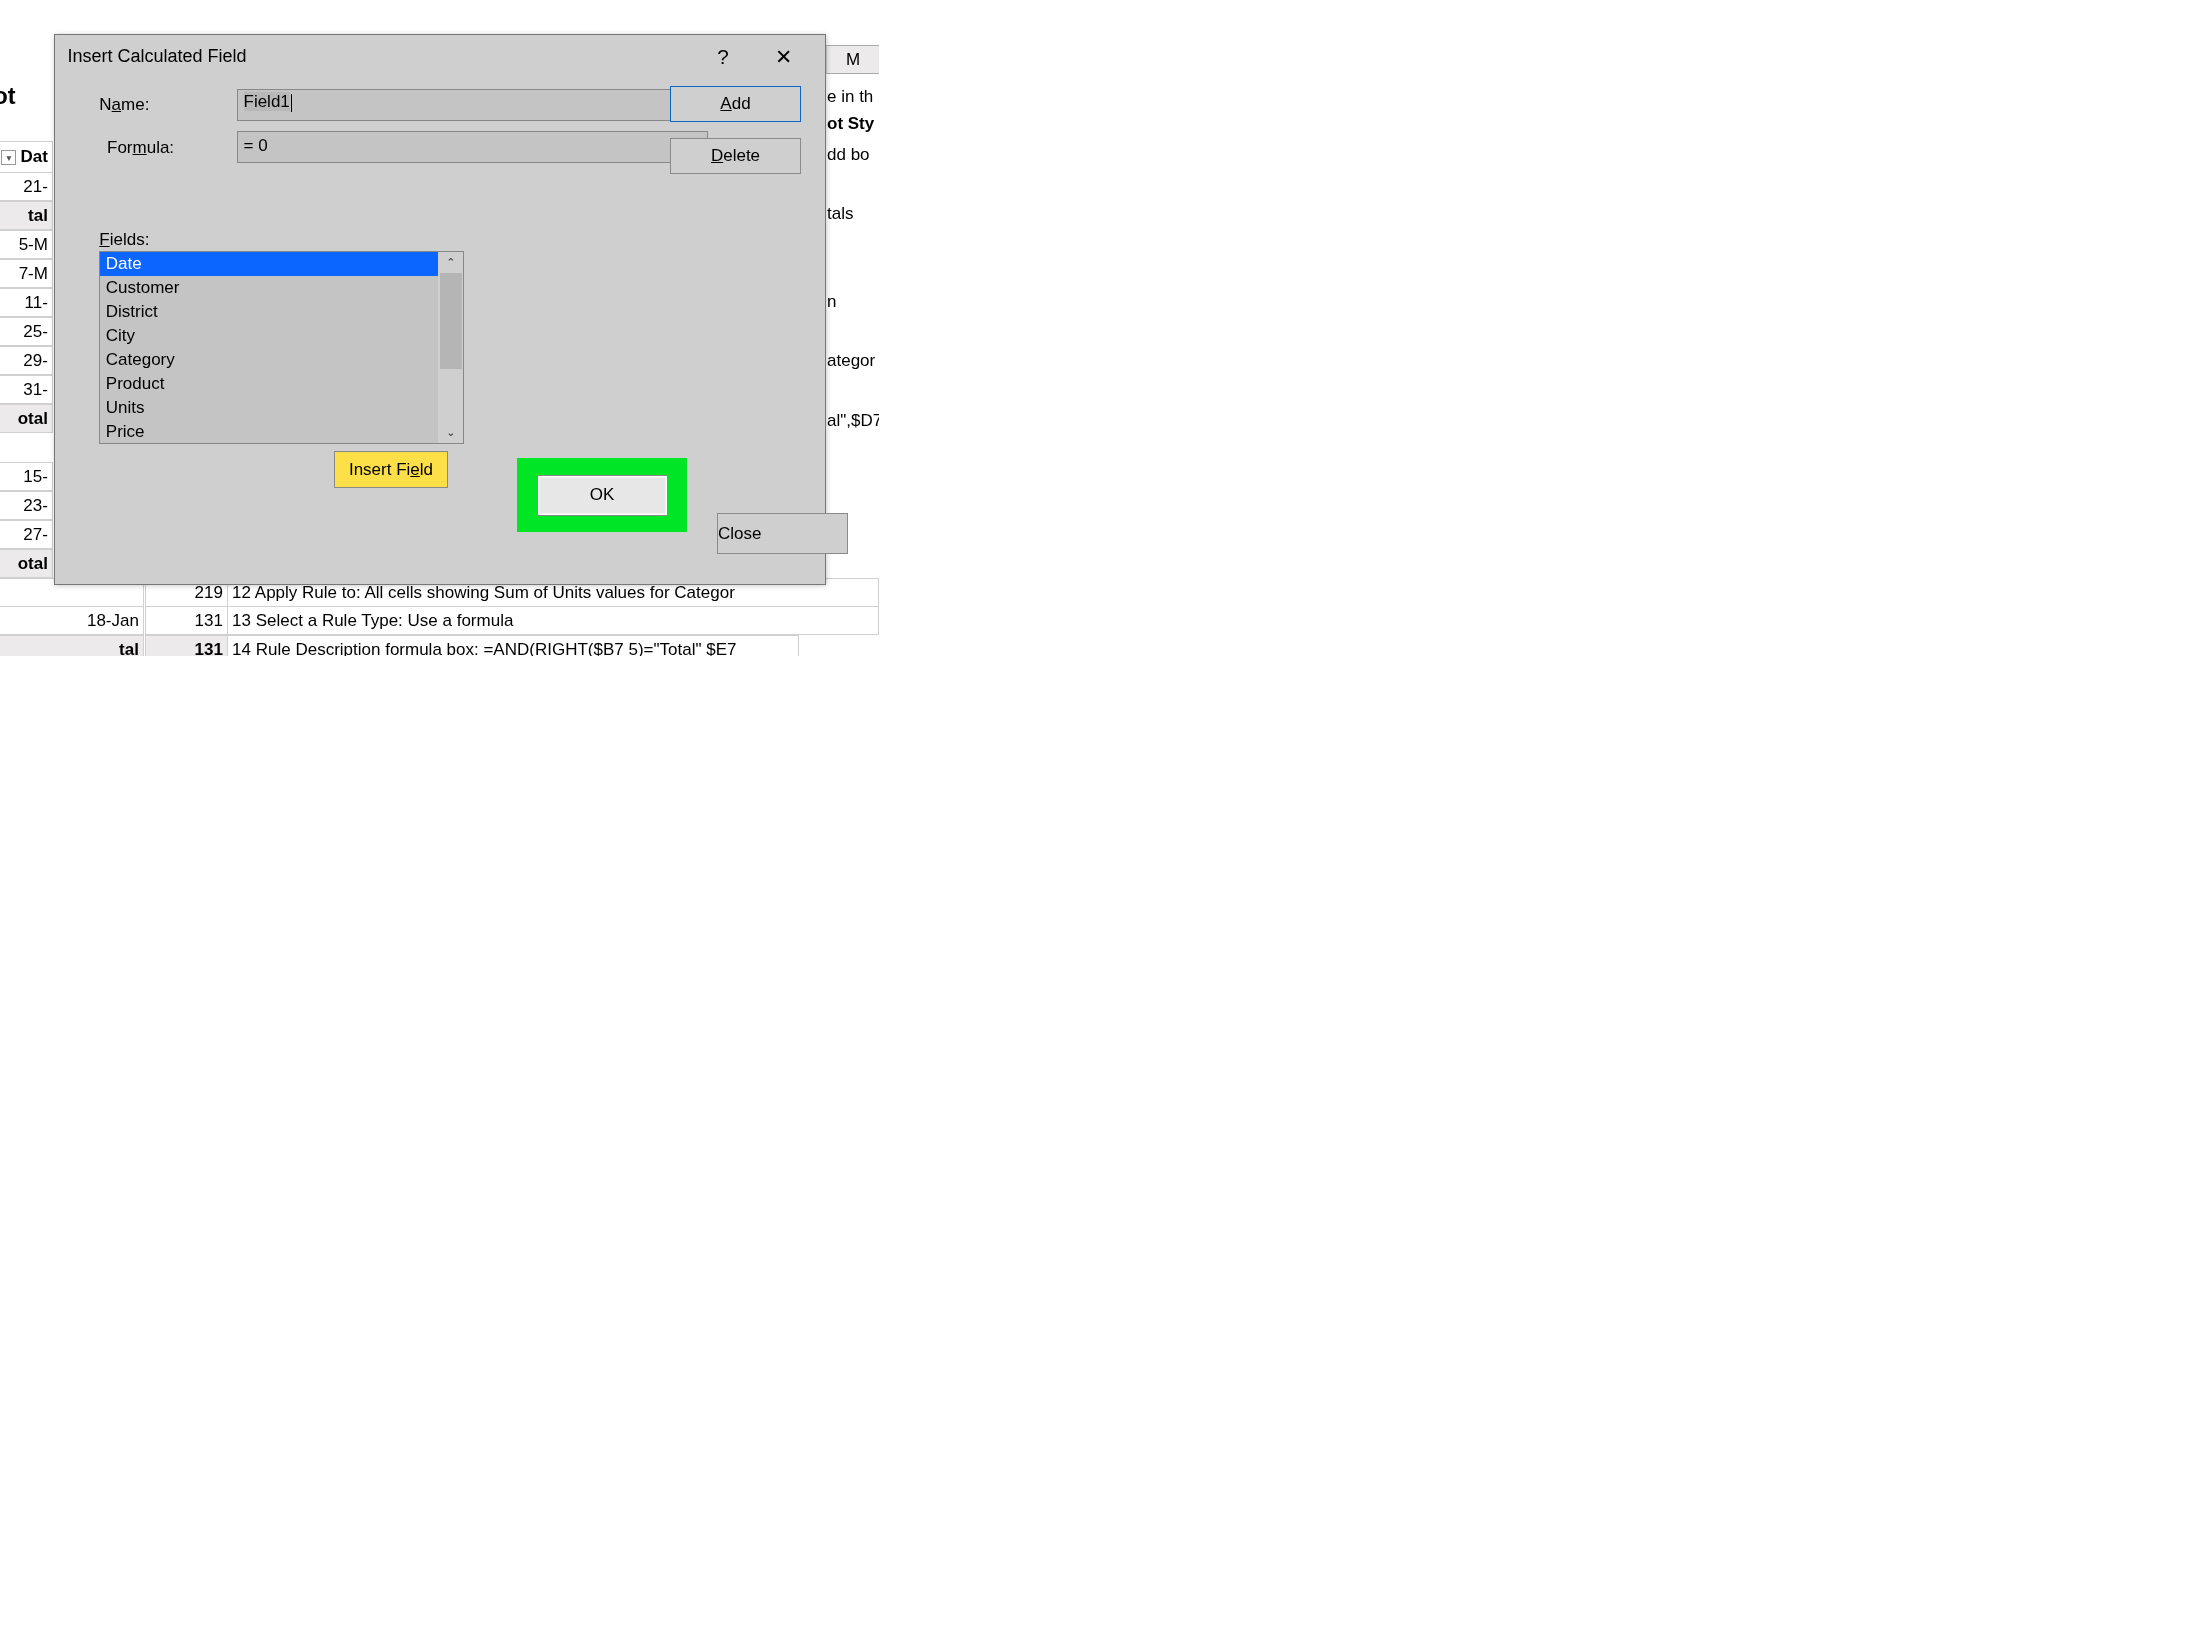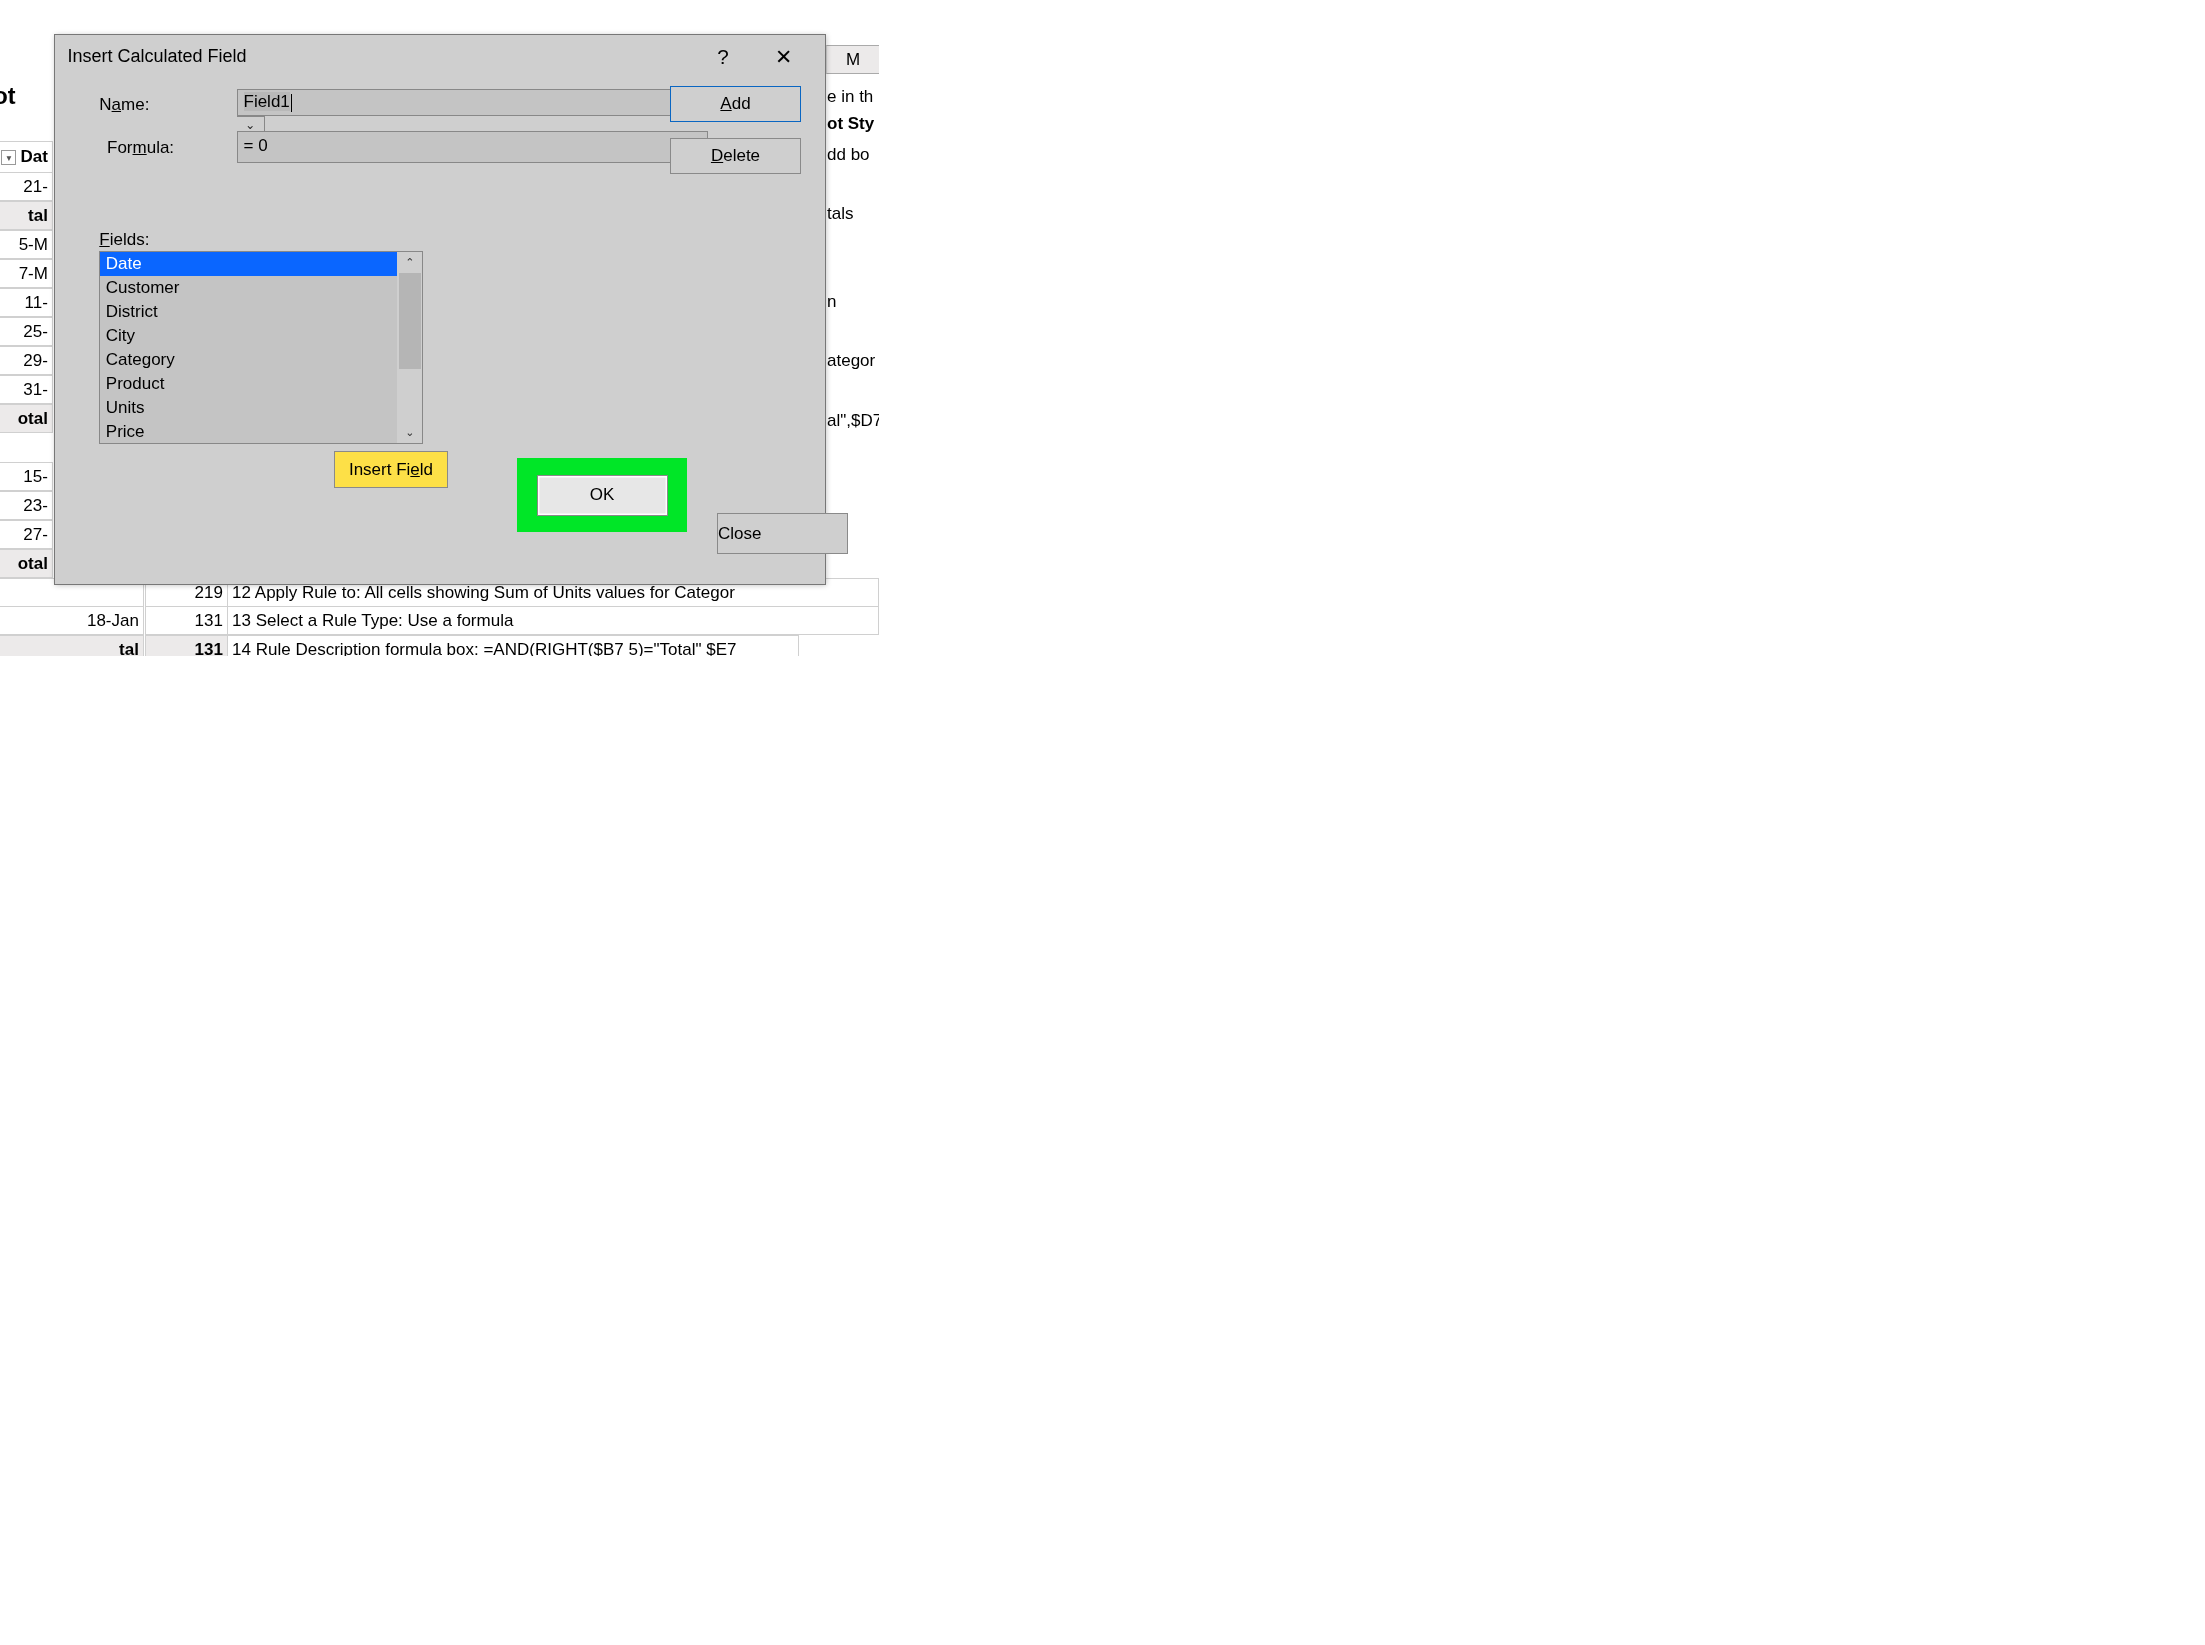--- a/index.html
+++ b/index.html
@@ -52,21 +52,21 @@
   .formula-input {
     position:absolute; left:146px; top:95px; width:471px; height:32px;
     background:#c4c4c4; border:0.7px solid #888; font-size:17px; padding:4.1px 5.5px; color:#000;
   }
   .btn {
     position:absolute; width:131px; height:36px; background:#cfcfcf; border:0.7px solid #8a8a8a;
     display:flex; align-items:center; justify-content:center; font-size:17px; color:#000;
   }
   .btn-primary { border:1.4px solid #0a66c2; }
   .fields-box {
-    position:absolute; left:63px; top:216px; width:324px; height:193px;
+    position:absolute; left:63px; top:216px; width:365px; height:193px;
     background:#c4c4c4; border:0.7px solid #888; overflow:hidden;
   }
   .fields-list { position:absolute; left:0; top:0; right:25px; bottom:0; overflow:hidden; }
   .field-item { height:24px; font-size:17px; color:#000; padding:1.4px 5.5px; display:flex; align-items:center; }
   .field-item.selected { background:#0a66ff; color:#fff; }
   .fields-scroll { position:absolute; right:0; top:0; width:25px; bottom:0; background:#cfcfcf; }
   .scroll-arrow { position:absolute; left:0; width:25px; height:20.7px; background:#cfcfcf; display:flex; align-items:center; justify-content:center; font-size:11px; color:#333; }
   .scroll-thumb { position:absolute; left:1.4px; width:22px; background:#b5b5b5; }
   .insert-field-btn {
     position:absolute; left:298px; top:413px; width:114px; height:37px;
@@ -195,21 +195,21 @@
           <span>✕</span>
         </div>
     </div>
   </div>
 
   <div class="dlg-body">
 
     <span class="lbl" style="left:8.3px; top:12.4px;">
       <span>N</span><span class="underline-letter">a</span><span>me:</span>
     </span>
-    <div class="name-combo" style="top:5.5px;flex-direction:column;">
+    <div class="name-combo" style="top:5.5px;">
       <div class="name-input">
         <span class="sel">Field1</span><span class="caret"></span>
       </div>
       <div class="name-dd">
         <span>⌄</span>
       </div>
     </div>
 
     <span class="lbl" style="left:16px; top:55px;">
       <span>For</span><span class="underline-letter">m</span><span>ula:</span>

